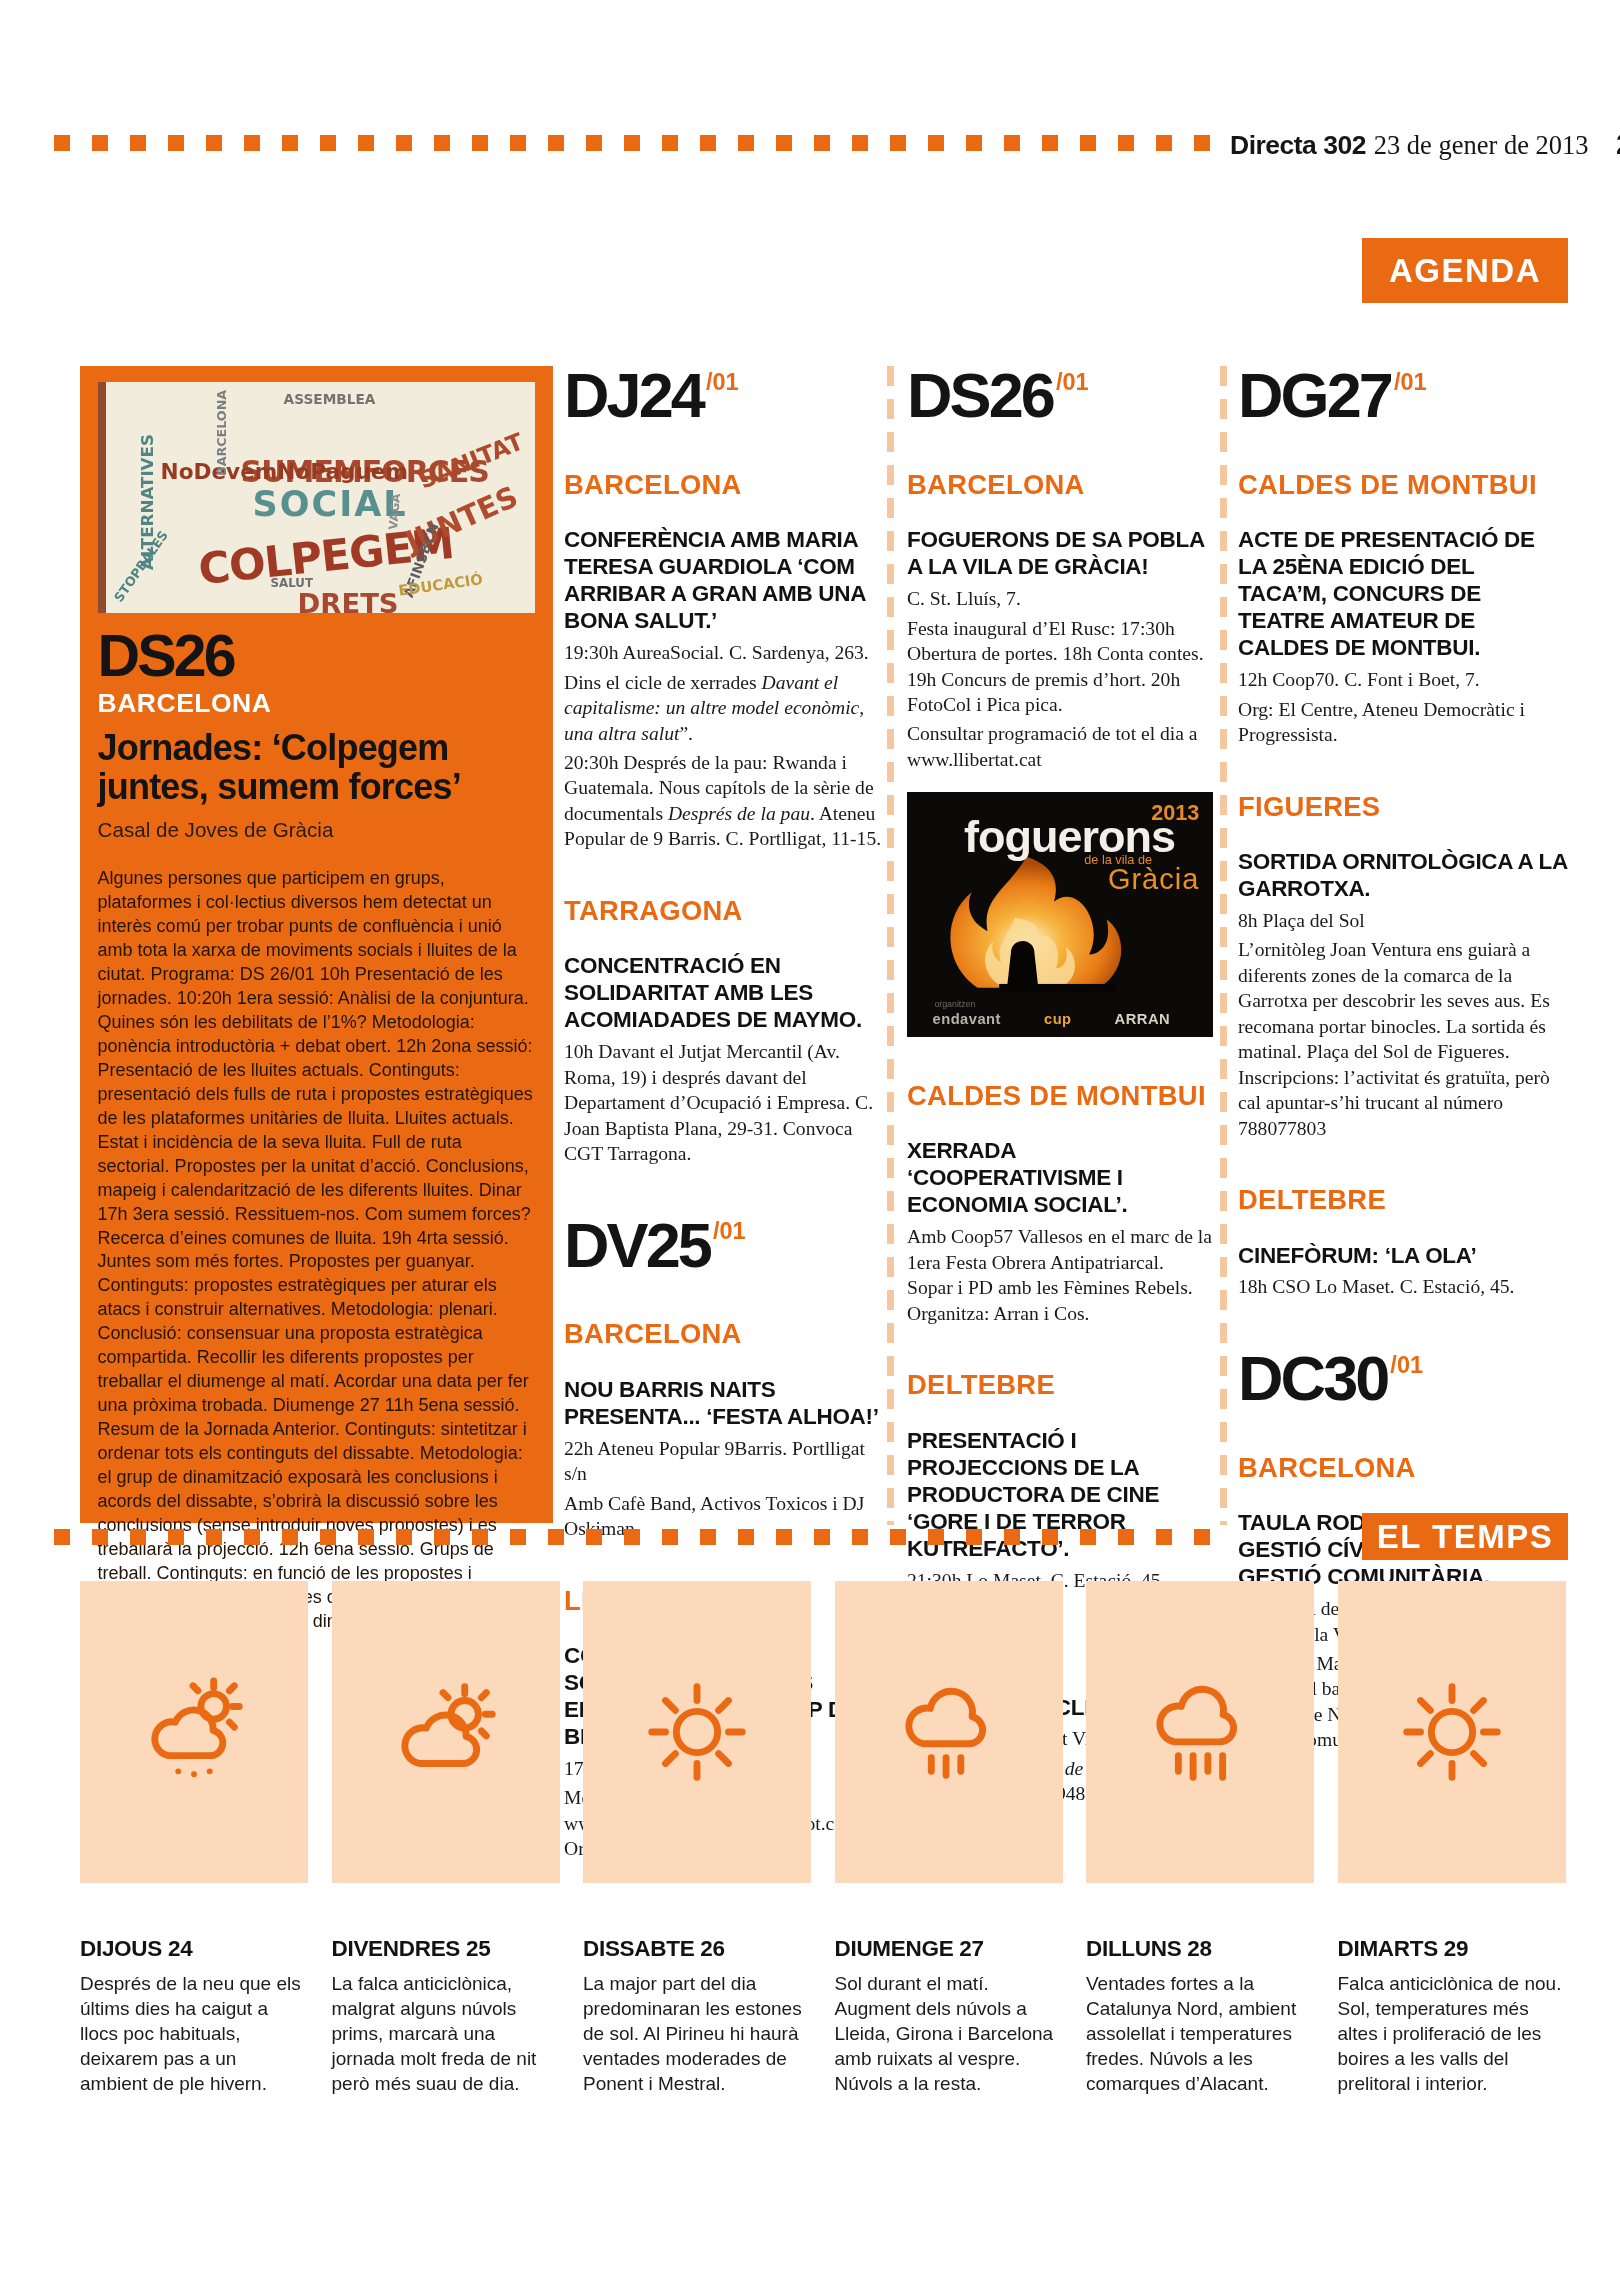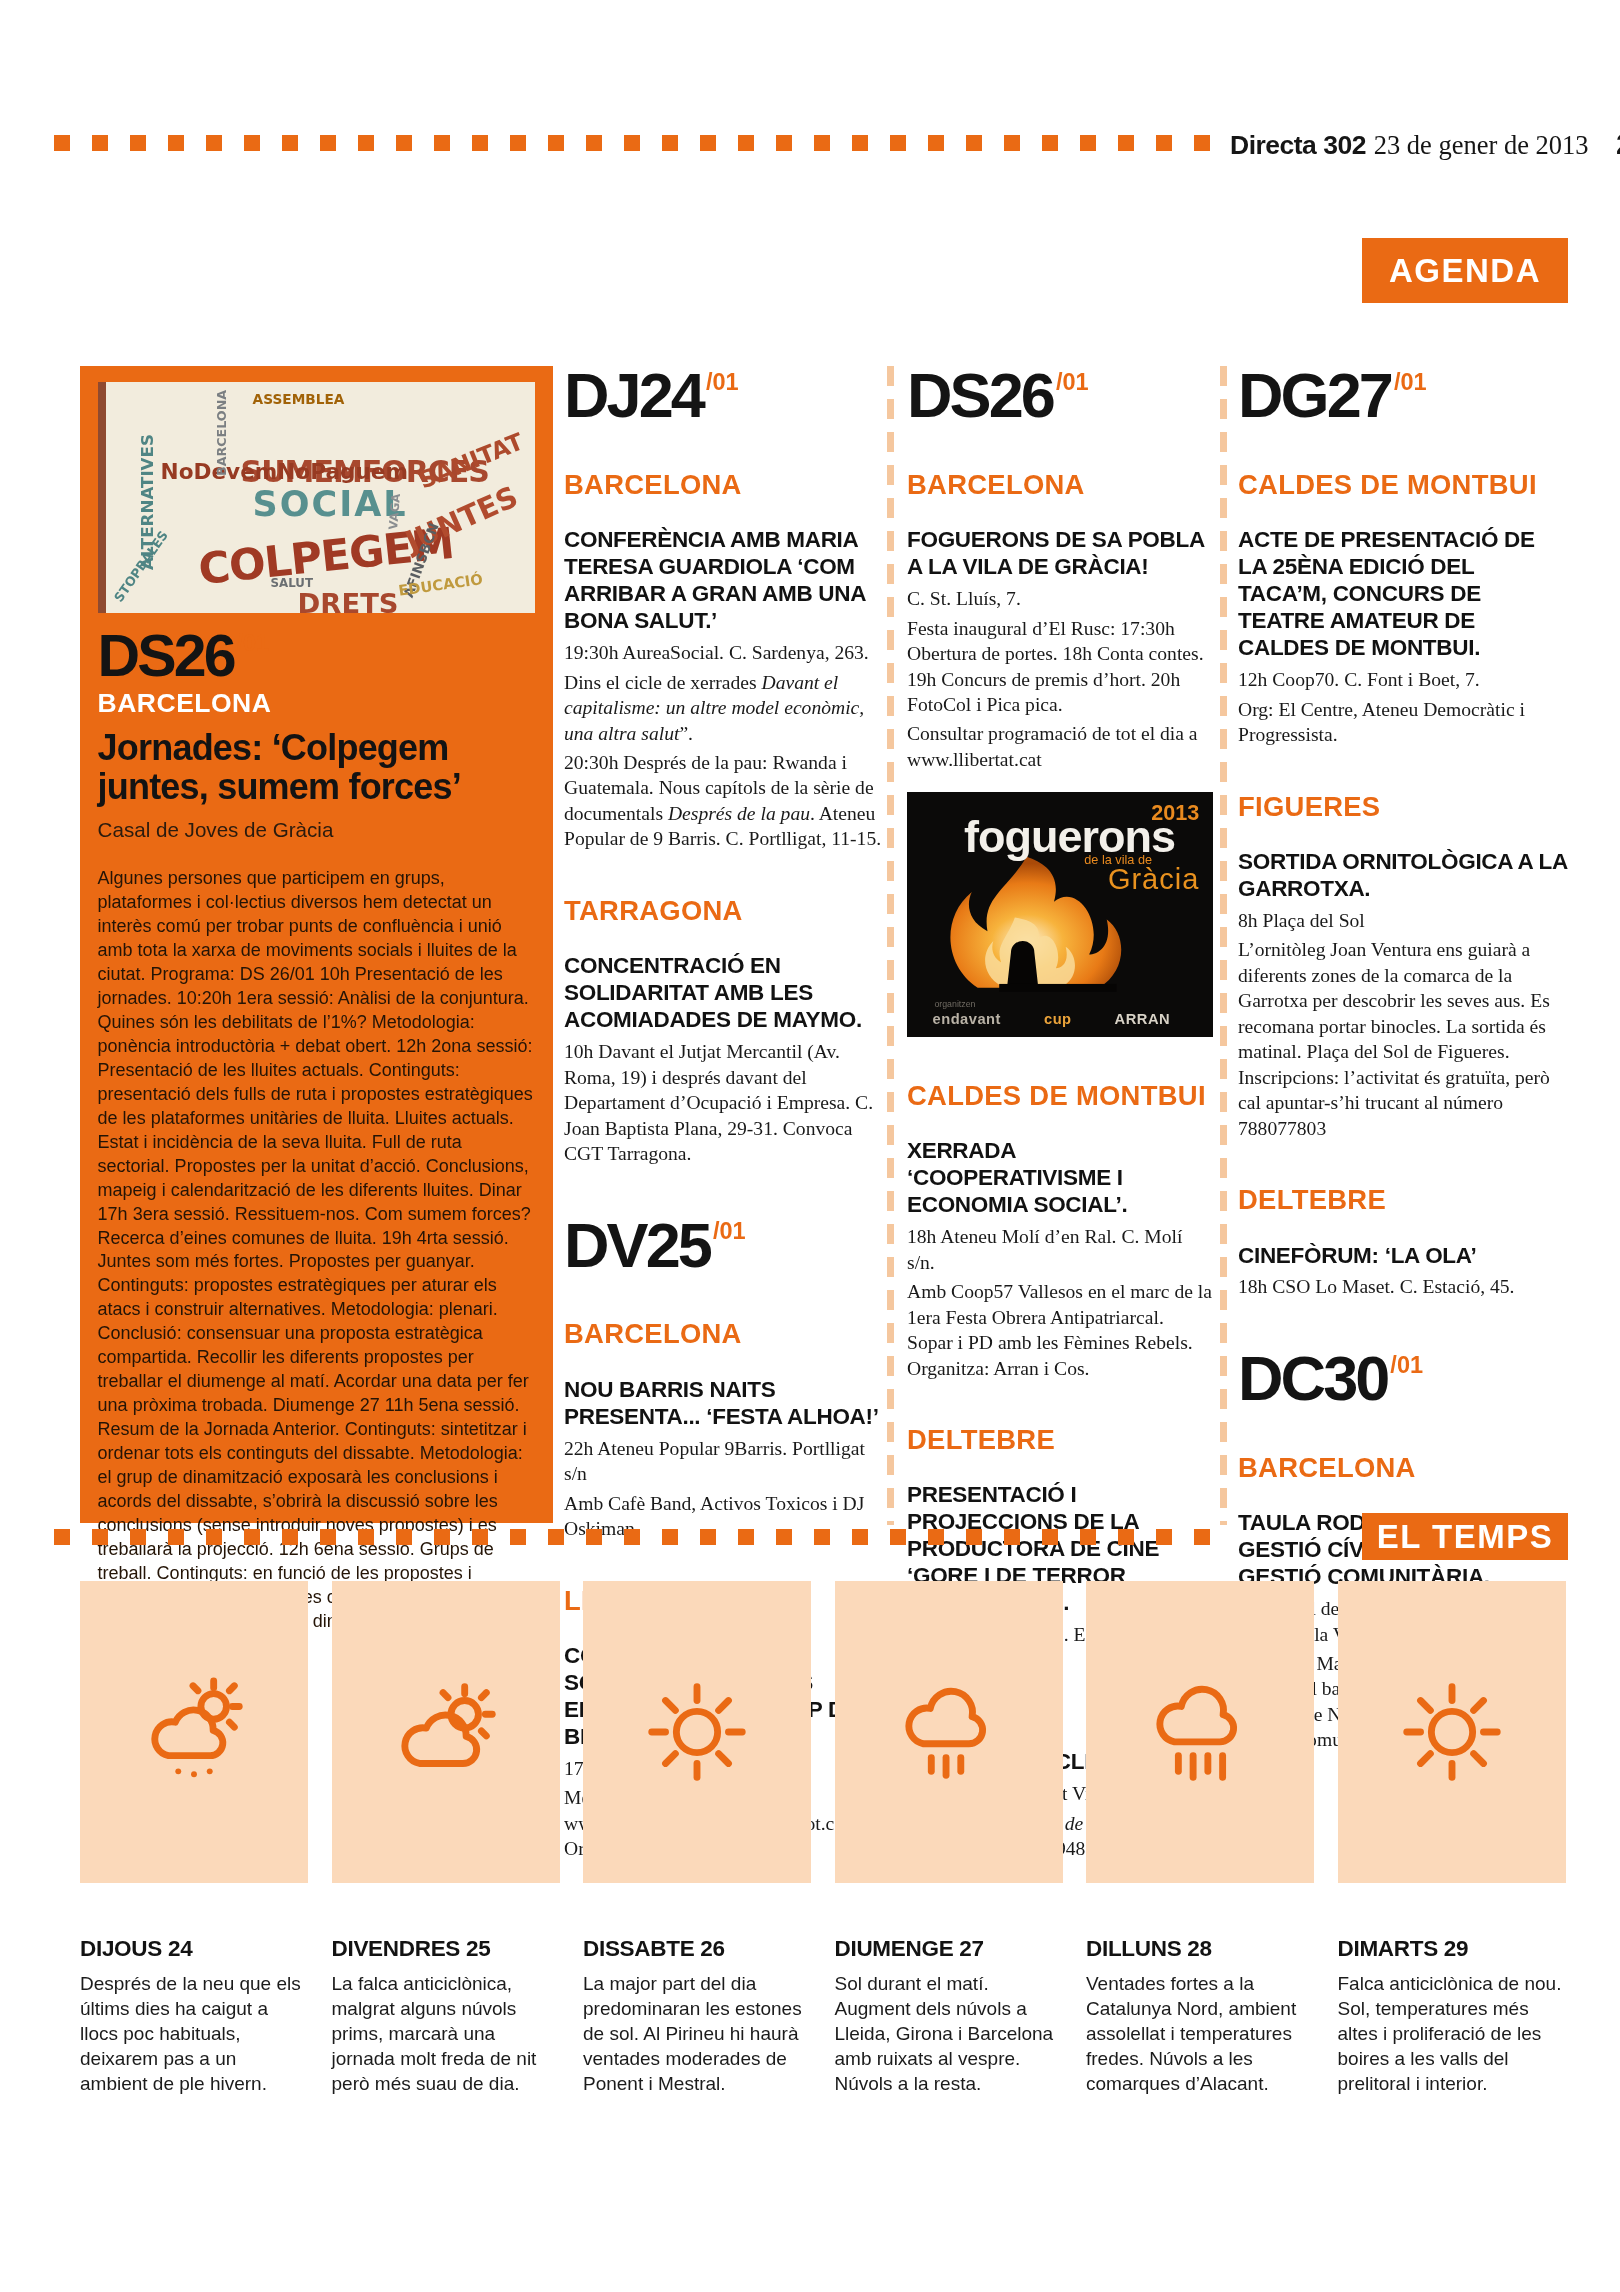--- a/index.html
+++ b/index.html
@@ -123,21 +123,21 @@
   <div class="masthead">
     <span class="mh-pub">Directa 302</span>
     <span class="mh-date">23 de gener de 2013</span>
     <span class="mh-page">23</span>
   </div>
 
   <div id="agenda-badge" class="badge">AGENDA</div>
 
   <aside class="feature">
     <div class="wordcloud">
-      <span class="wc w0" style="color: #a16207;">ASSEMBLEA</span>
+      <span class="wc w0" style="color: #737373; margin-left: 31px;">ASSEMBLEA</span>
       <span class="wc w1" style="color: rgb(168, 72, 46);">SUMEMFORCES</span>
       <span class="wc w2" style="color: rgb(151, 58, 34);">NoDevemNoPaguem</span>
       <span class="wc w3" style="color: rgb(88, 144, 143);">SOCIAL</span>
       <span class="wc w4" style="color: rgb(160, 58, 36);">COLPEGEM</span>
       <span class="wc w5" style="color: rgb(177, 75, 46);">JUNTES</span>
       <span class="wc w6" style="color: rgb(173, 74, 44);">SANITAT</span>
       <span class="wc w7" style="color: rgb(79, 133, 132);">ALTERNATIVES</span>
       <span class="wc w8" style="color: rgb(123, 127, 130);">BARCELONA</span>
       <span class="wc w9" style="color: rgb(90, 94, 97);">AFINSBCN</span>
       <span class="wc w10" style="color: rgb(138, 142, 145);">VAGA</span>
@@ -226,21 +226,20 @@
         <span class="org">endavant</span>
         <span class="org cup">cup</span>
         <span class="org arran">ARRAN</span>
         <span class="org-blob"></span>
       </div>
     </div>
 
     <h3 class="city-head">CALDES DE MONTBUI</h3>
     <div class="ev">
       <h4 class="ev-title">XERRADA ‘COOPERATIVISME I ECONOMIA SOCIAL’.</h4>
-      <p class="ev-body">18h Ateneu Molí d’en Ral. C. Molí s/n.</p>
       <p class="ev-body">Amb Coop57 Vallesos en el marc de la 1era Festa Obrera Antipatriarcal. Sopar i PD amb les Fèmines Rebels. Organitza: Arran i Cos.</p>
     </div>
     <h3 class="city-head">DELTEBRE</h3>
     <div class="ev">
       <h4 class="ev-title">PRESENTACIÓ I PROJECCIONS DE LA PRODUCTORA DE CINE ‘GORE I DE TERROR KUTREFACTO’.</h4>
       <p class="ev-body">21:30h Lo Maset. C. Estació, 45.</p>
     </div>
     <h3 class="city-head">FIGUERES</h3>
     <div class="ev">
       <h4 class="ev-title">CINEMA I BICICLETA:</h4>

